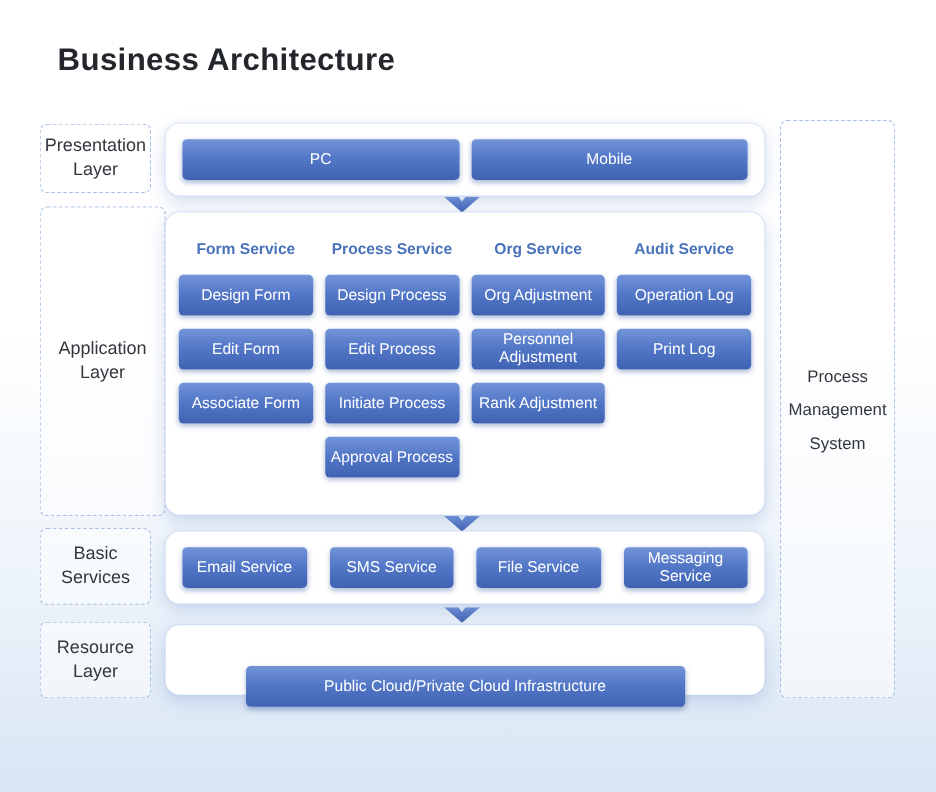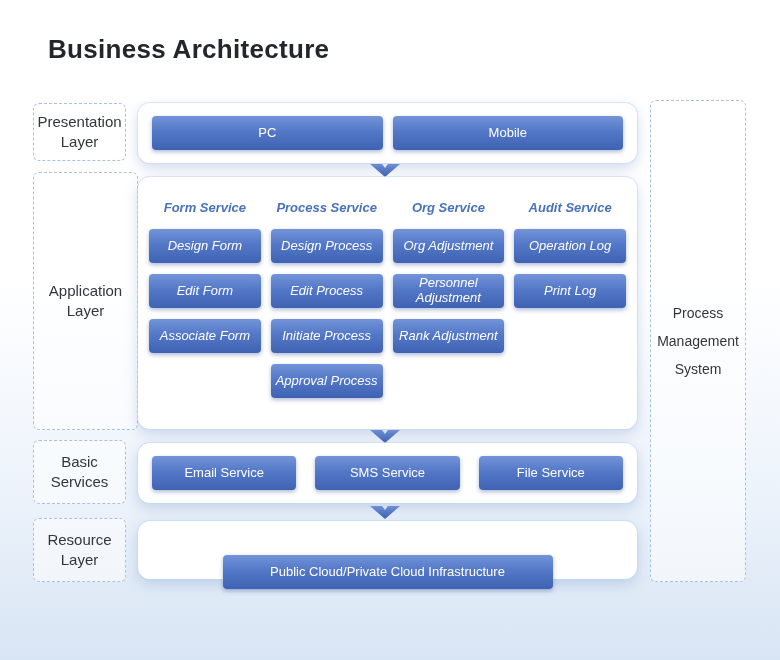--- a/index.html
+++ b/index.html
@@ -31,42 +31,42 @@
     left:650px;top:100px;width:96px;height:482px;
     font-size:14px;line-height:2;color:#33373d;
   }
   
   .panel{
     position:absolute;left:138px;width:499px;
     background:#ffffff;border-radius:12px;box-sizing:border-box;
     box-shadow:0 0 0 1px rgba(195,214,240,.55), 0 5px 14px rgba(120,150,200,.35);
   }
   .panel-1{top:103px;height:60px;display:flex;align-items:center;gap:10px;padding:0 14px;}
-  .panel-2{top:177px;height:252px;display:flex;gap:10px;padding:18px 11px 0 11px;font-style:italic;}
+  .panel-2{top:177px;height:252px;display:flex;gap:10px;padding:18px 11px 0 11px;}
   .panel-3{top:443px;height:60px;display:flex;align-items:center;gap:19px;padding:0 14px;}
   .panel-4{top:521px;height:58px;display:flex;align-items:center;justify-content:center;}
   
   .btn{
     background:linear-gradient(180deg,#7394d8 0%,#5578c8 45%,#40straight);
   }
   .btn{
     background:linear-gradient(180deg,#7394d8 0%,#5478c8 45%,#3f62b3 100%);
     border-radius:4px;color:#ffffff;font-size:13px;line-height:1.15;
     display:flex;align-items:center;justify-content:center;text-align:center;
     height:34px;box-shadow:0 2px 4px rgba(55,85,155,.4);
     padding:0 4px;box-sizing:border-box;
   }
   .panel-1 .btn,.panel-3 .btn{flex:1;}
   .col{display:flex;flex-direction:column;flex:1;gap:11px;}
   .col-header{
     height:24px;margin-bottom:-1px;
     display:flex;align-items:center;justify-content:center;
     color:#4a72ba;font-size:13px;font-weight:700;white-space:nowrap;
   }
-  .btn-wide{width:330px;margin-top:44px;}
+  .btn-wide{width:366px;margin-top:44px;}
   
   .arrow{position:absolute;left:370px;width:30px;height:13px;}
   .arrow-1{top:164px;} .arrow-2{top:430px;} .arrow-3{top:506px;}
 </style>
 </head>
 <body>
 
 <div class="page">
 
   <h1 class="title">Business Architecture</h1>
@@ -121,20 +121,21 @@
   </div>
 
   <svg class="arrow arrow-2" viewBox="0 0 30 13">
     <polygon points="0,0 12,0 15,4 18,0 30,0 15,13" fill="url(#ag1)"></polygon>
   </svg>
 
   <div class="panel panel-3">
     <div class="btn">Email Service</div>
     <div class="btn">SMS Service</div>
     <div class="btn">File Service</div>
+    <div class="btn">Messaging Service</div>
   </div>
 
   <svg class="arrow arrow-3" viewBox="0 0 30 13">
     <polygon points="0,0 12,0 15,4 18,0 30,0 15,13" fill="url(#ag1)"></polygon>
   </svg>
 
   <div class="panel panel-4">
     <div class="btn btn-wide">Public Cloud/Private Cloud Infrastructure</div>
   </div>
 

